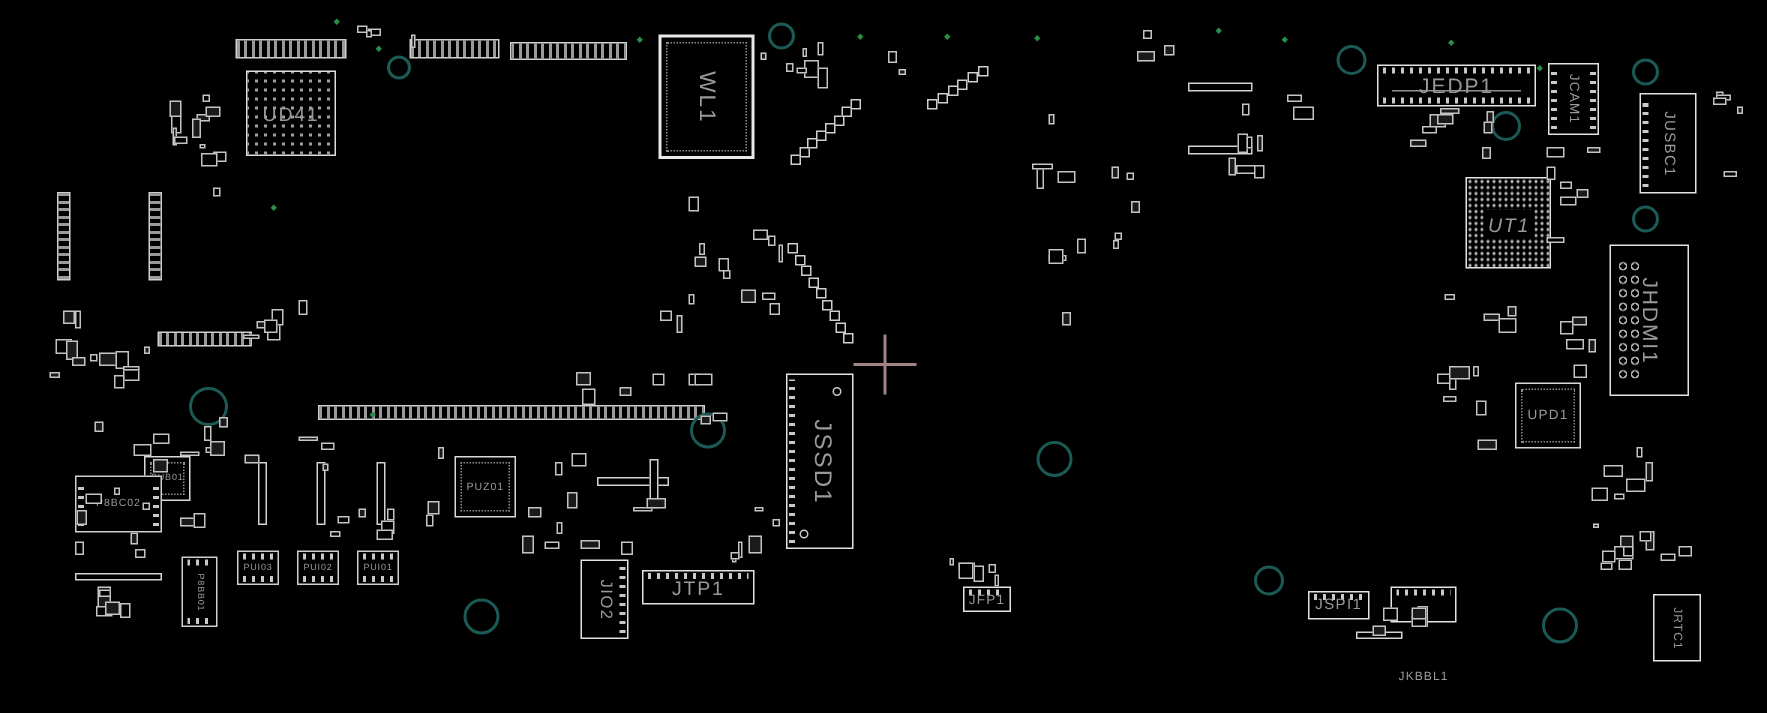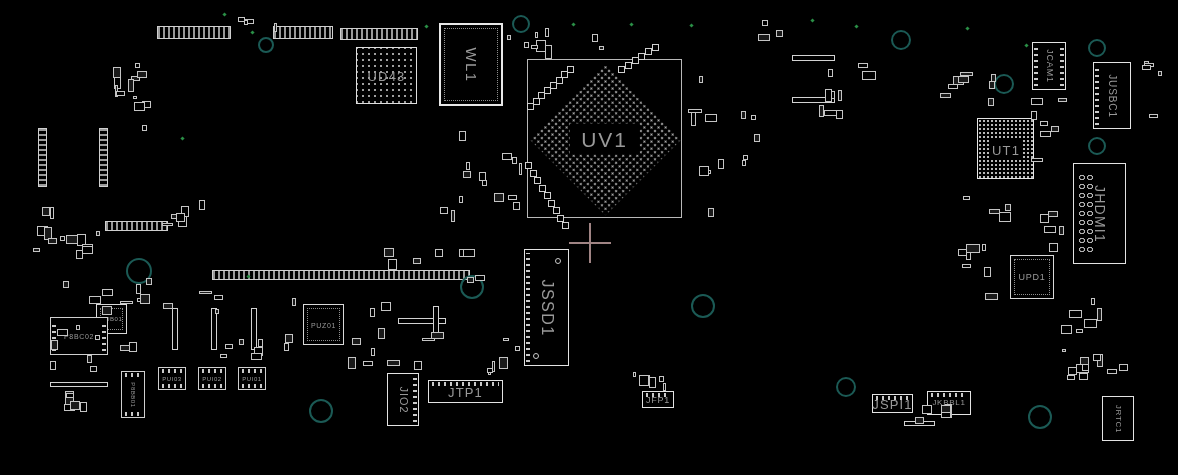--- a/index.html
+++ b/index.html
@@ -5,21 +5,21 @@
   html,body{margin:0;padding:0;background:#000;}
   body{width:1178px;height:475px;overflow:hidden;}
   #board{position:relative;width:1178px;height:475px;background:#000;
          font-family:"Liberation Sans",sans-serif;}
   .comp{position:absolute;box-sizing:border-box;border:1px solid #d7d7d7;background:#000;}
   .t-bga{border-color:#dedede;
          background-image:radial-gradient(circle,#9f9f9f 1px,transparent 1.35px);
          background-size:6px 6px;background-position:3px 3px;}
   .t-bgadense{border-color:#e6e6e6;
          background-image:radial-gradient(circle,#b9b9b9 .9px,transparent 1.2px);
-         background-size:4px 4px;}
+         background-size:4px 4px;font-style:italic;}
   .t-uv{border-color:#b9b9b9;}
   .diamond{position:absolute;transform:rotate(45deg);
          background-image:radial-gradient(circle,#b4b4b4 .9px,transparent 1.2px);
          background-size:5px 5px;}
   .t-module{border-width:2px;border-color:#e8e8e8;}
   .t-conn{border-width:1.5px;border-color:#e3e3e3;}
   .t-qfn{border-color:#d9d9d9;}
   .t-chip{border-color:#cfcfcf;}
   .inner-dotted{position:absolute;inset:4px;outline:1px dotted #8d8d8d;}
   .darkcore{position:absolute;background:#000;}
@@ -50,37 +50,37 @@
   .sm.f{background:#1a1a1a;}
   .ring{position:absolute;border:2px solid #1b5a55;border-radius:50%;box-sizing:border-box;background:transparent;}
   .via{position:absolute;width:3px;height:3px;background:#2a8f46;transform:rotate(45deg);}
   .chainsq{position:absolute;width:7px;height:7px;border:1px solid #cfcfcf;box-sizing:border-box;background:#000;}
   .cross{position:absolute;background:#a08484;}
 </style>
 </head>
 <body>
 
 <div id="board">
-    <div class="comp t-bga" style="left: 356px; top: 47px; width: 61px; height: 57px;">
-      <span class="lbl" style="font-size: 13px;">UD43</span>
+    <div class="comp t-bga" style="left: 164px; top: 47px; width: 60px; height: 57px;">
+      <span class="lbl" style="font-size: 13px;">UD41</span>
     </div>
     <div class="comp t-bgadense" style="left: 977px; top: 118px; width: 57px; height: 61px;">
       <div class="darkcore" style="left: 11px; top: 21px; width: 34px; height: 19px;">
         <span class="lbl" style="font-size: 13px;">UT1</span>
       </div>
     </div>
-    <div class="comp t-uv" style="left: 527px; top: 59px; width: 155px; height: 159px;">
-      <div class="diamond" style="left: 24px; top: 26px; width: 107px; height: 107px;"></div>
-      <div class="lblbox">
-        <span class="lbl" style="font-size: 21px;">UV1</span>
-      </div>
-    </div>
     <div class="comp t-module" style="left: 439px; top: 23px; width: 64px; height: 83px;">
       <div class="inner-dotted"></div>
       <span class="lbl v" style="font-size: 15px;">WL1</span>
+    </div>
+    <div class="comp t-conn" style="left: 918px; top: 43px; width: 106px; height: 28px;">
+      <div class="pins-top"></div>
+      <div class="pins-bottom"></div>
+      <div class="slot"></div>
+      <span class="lbl" style="font-size: 14px;">JEDP1</span>
     </div>
     <div class="comp t-conn" style="left: 1032px; top: 42px; width: 34px; height: 48px;">
       <div class="pins-left"></div>
       <div class="pins-right"></div>
       <span class="lbl v" style="font-size: 9px;">JCAM1</span>
     </div>
     <div class="comp t-conn" style="left: 1093px; top: 62px; width: 38px; height: 67px;">
       <div class="pins-left"></div>
       <span class="lbl v" style="font-size: 10px;">JUSBC1</span>
     </div>
@@ -138,25 +138,25 @@
     <div class="comp t-conn" style="left: 428px; top: 380px; width: 75px; height: 23px;">
       <div class="pins-top"></div>
       <span class="lbl" style="font-size: 13px;">JTP1</span>
     </div>
     <div class="comp t-conn" style="left: 642px; top: 391px; width: 32px; height: 17px;">
       <div class="pins-top"></div>
       <span class="lbl" style="font-size: 9px;">JFP1</span>
     </div>
     <div class="comp t-conn" style="left: 872px; top: 394px; width: 41px; height: 19px;">
       <div class="pins-top"></div>
-      <span class="lbl" style="font-size: 13px;">JSPI1</span>
+      <span class="lbl" style="font-size: 10px;">JSPI1</span>
     </div>
     <div class="comp t-conn" style="left: 927px; top: 391px; width: 44px; height: 24px;">
       <div class="pins-top"></div>
-      <span class="lbl" style="font-size: 8px;">JKBBL1</span>
+      <span class="lbl" style="font-size: 8px; margin-top: 48px;">JKBBL1</span>
     </div>
     <div class="comp t-conn" style="left: 1102px; top: 396px; width: 32px; height: 45px;">
       <span class="lbl v" style="font-size: 8px;">JRTC1</span>
     </div>
     <div class="strip" style="left: 157px; top: 26px; width: 74px; height: 13px;"></div>
     <div class="strip" style="left: 273px; top: 26px; width: 60px; height: 13px;"></div>
     <div class="strip" style="left: 340px; top: 28px; width: 78px; height: 12px;"></div>
     <div class="strip" style="left: 212px; top: 270px; width: 258px; height: 10px;"></div>
     <div class="strip" style="left: 105px; top: 221px; width: 63px; height: 10px;"></div>
     <div class="strip v" style="left: 99px; top: 128px; width: 9px; height: 59px;"></div>

